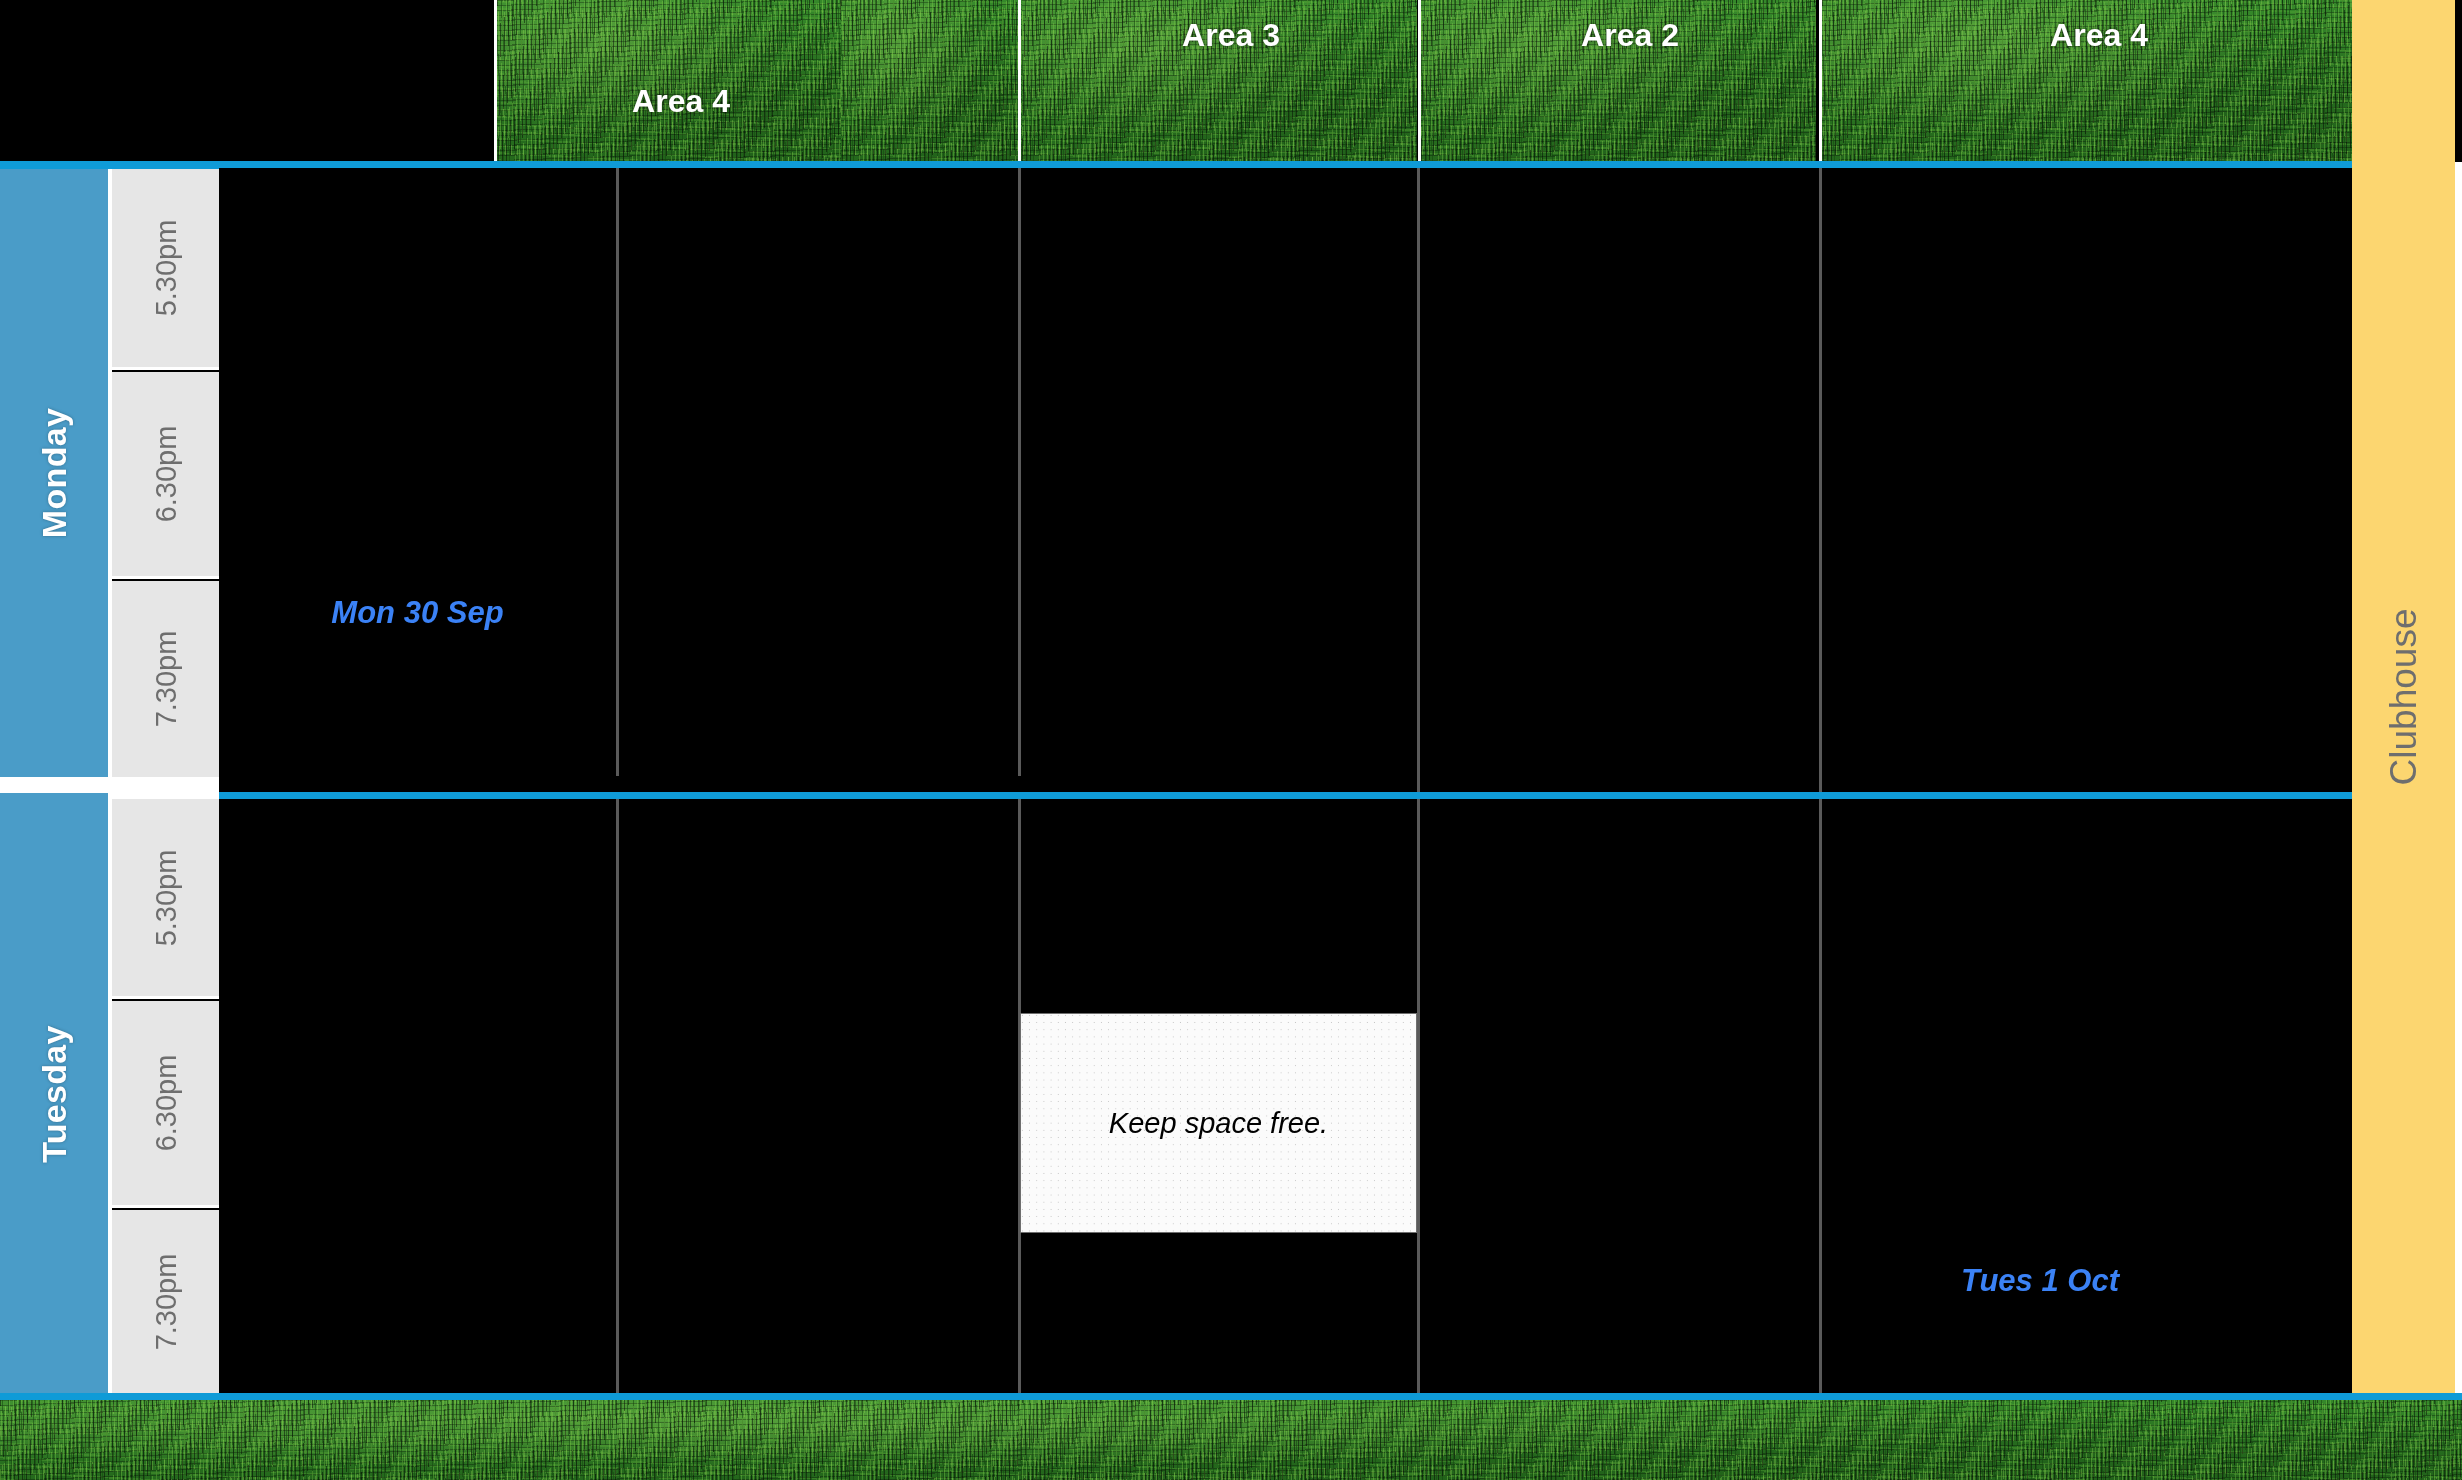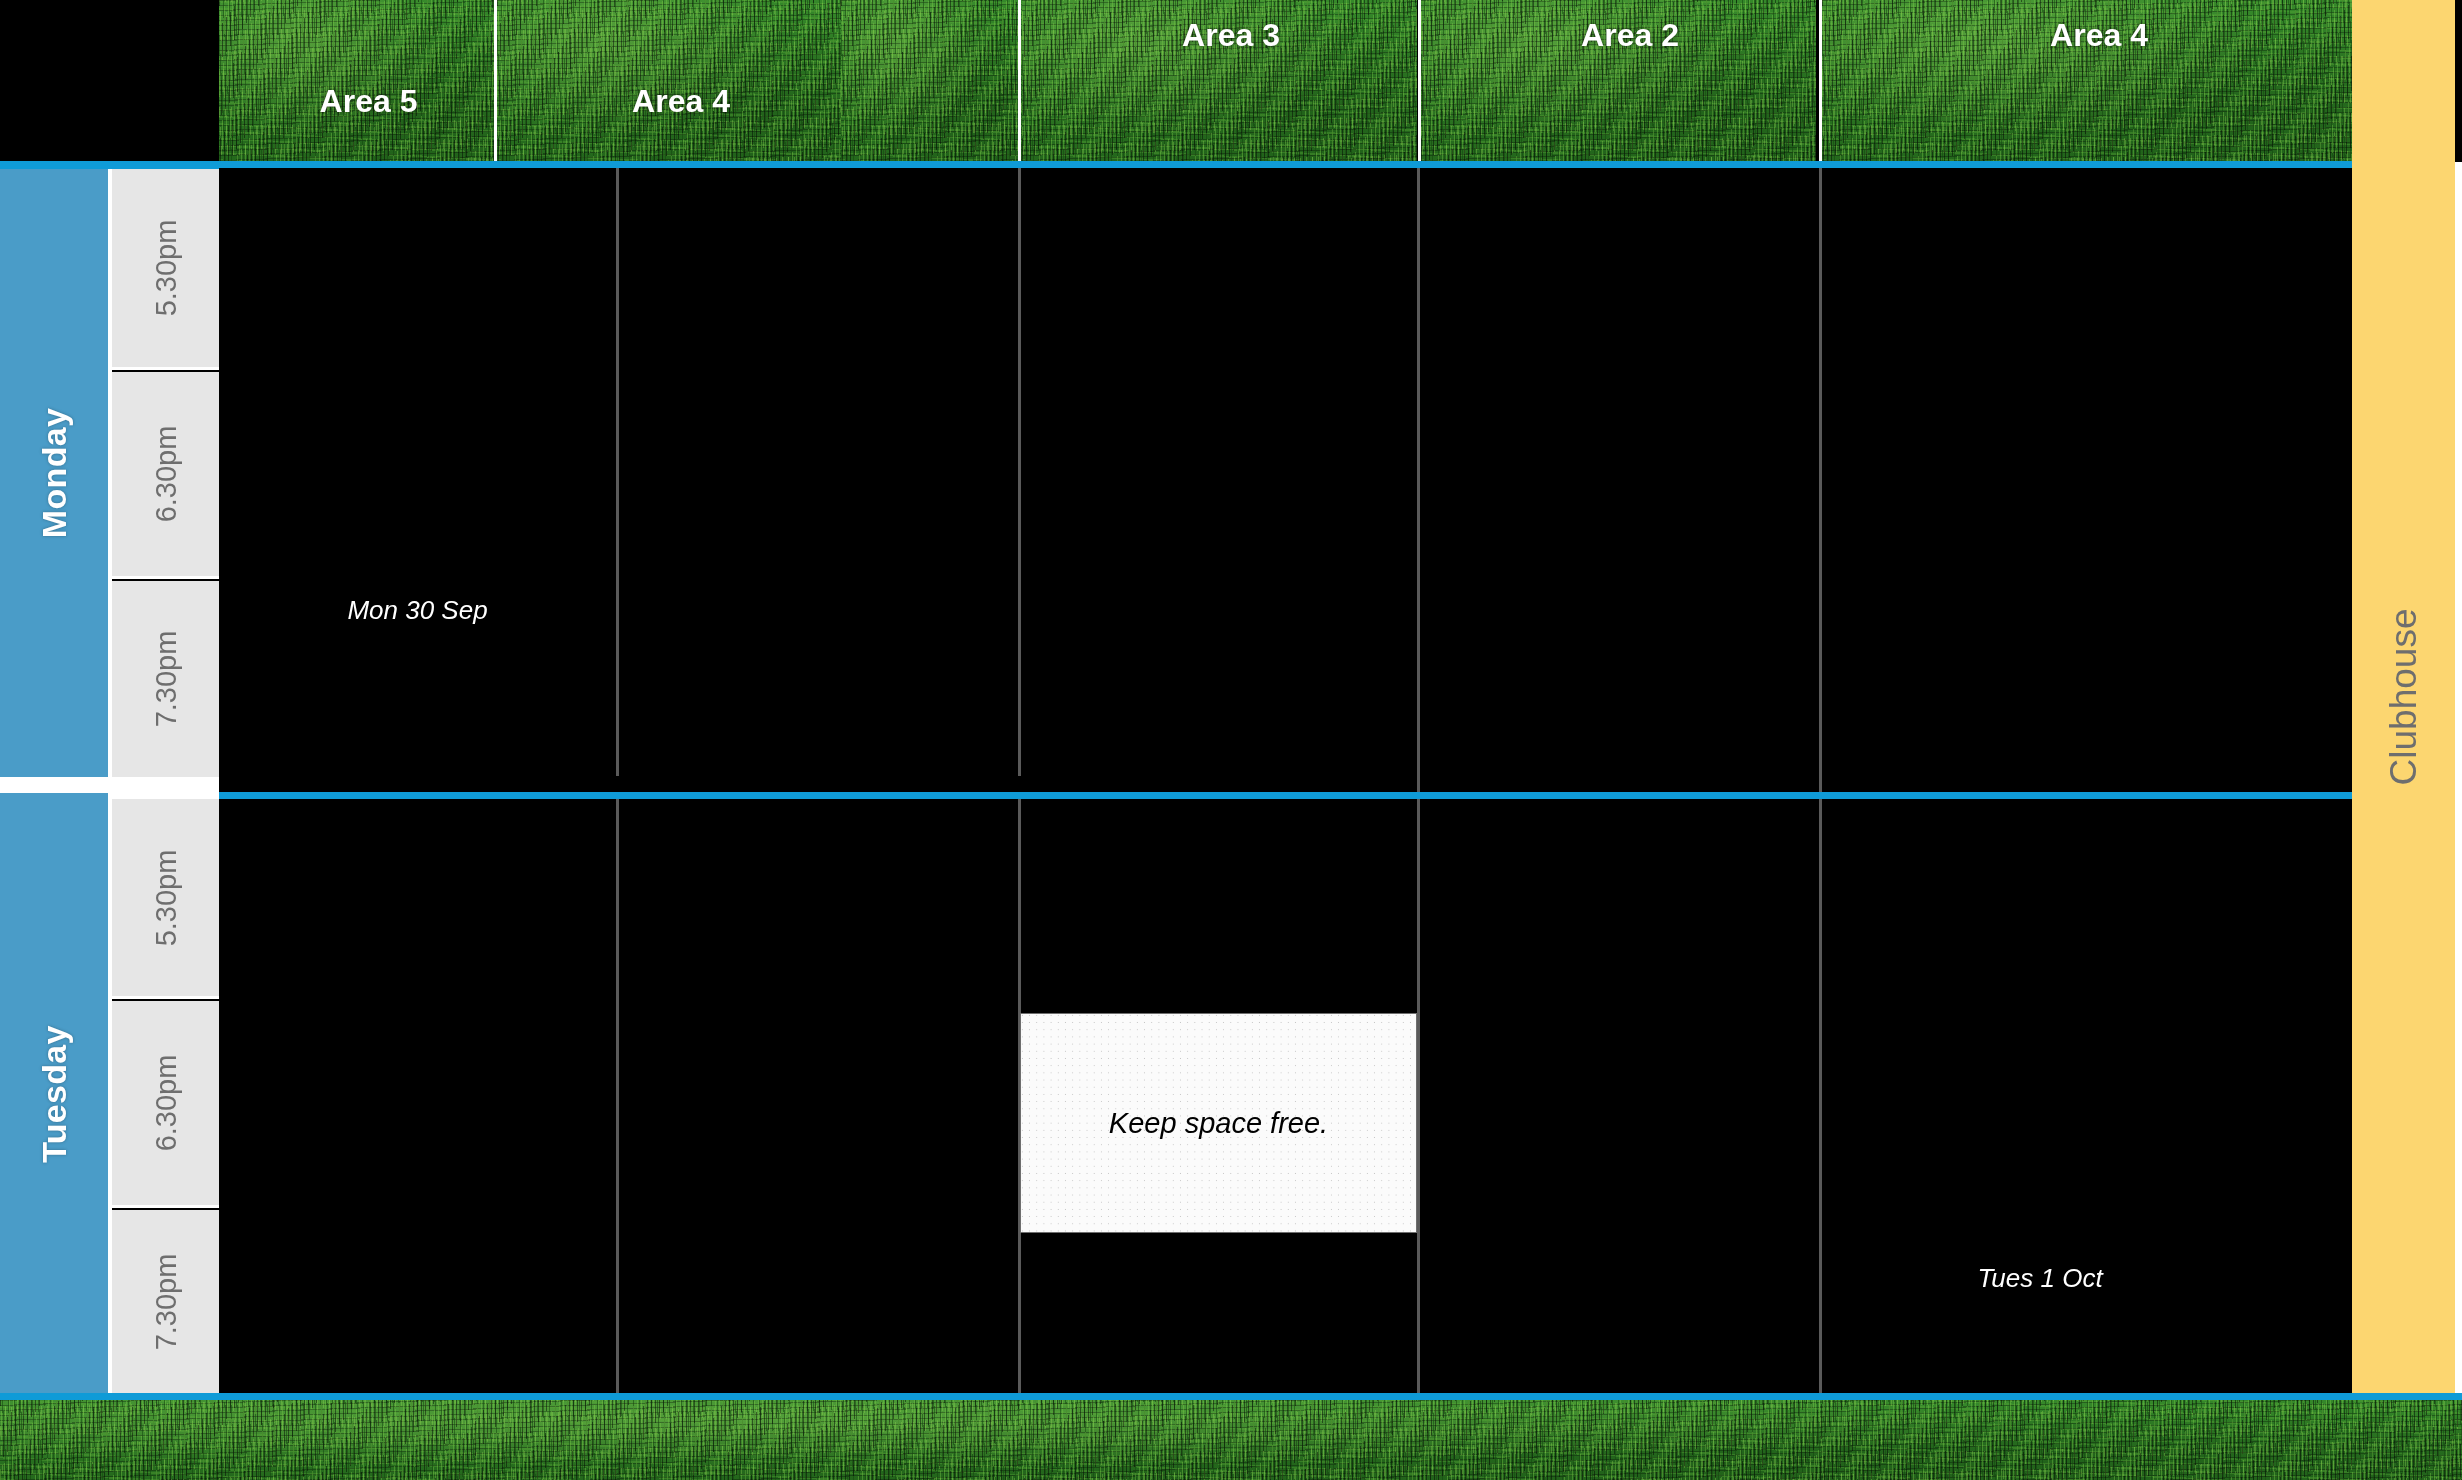--- a/index.html
+++ b/index.html
@@ -122,24 +122,24 @@
     position: absolute;
     left: 0;
     width: 2133px;
     height: 6.6px;
     background: #0F9BD7;
   }
 
   
   .date-note {
     position: absolute;
-    color: #ffffff;
-    font-weight: normal;
+    color: #3b82f6;
+    font-weight: bold;
     font-style: italic;
-    font-size: 26px;
+    font-size: 31px;
     white-space: nowrap;
     text-align: center;
   }
 
   
   #keep-free-box {
     position: absolute;
     background-color: #FBFBFB;
     background-image:
       radial-gradient(circle at 1.1px 1.1px, rgba(150,150,150,0.55) 0.6px, rgba(0,0,0,0) 0.7px);
@@ -184,23 +184,20 @@
   #bottom-grass {
     position: absolute;
     left: 0; top: 1400px;
     width: 2462px; height: 80px;
   }
 </style>
 </head>
 <body>
 
 <div id="header-row">
-  <div class="area-head grass" style="left:219px; width:275px;">
-    <span class="lbl" style="top:83px;">Area 5</span>
-  </div>
   <div class="area-head grass" style="left:497px; width:344px;">
     <span class="lbl" style="top:83px;">Area 4</span>
   </div>
   <div class="area-head grass" style="left:1021px; width:396px;">
     <span class="lbl" style="top:16.5px;">Area 3</span>
   </div>
   <div class="area-head grass" style="left:1420px; width:396px;">
     <span class="lbl" style="top:16.5px;">Area 2</span>
   </div>
   <div class="area-head grass" style="left:1822px; width:530px;">

